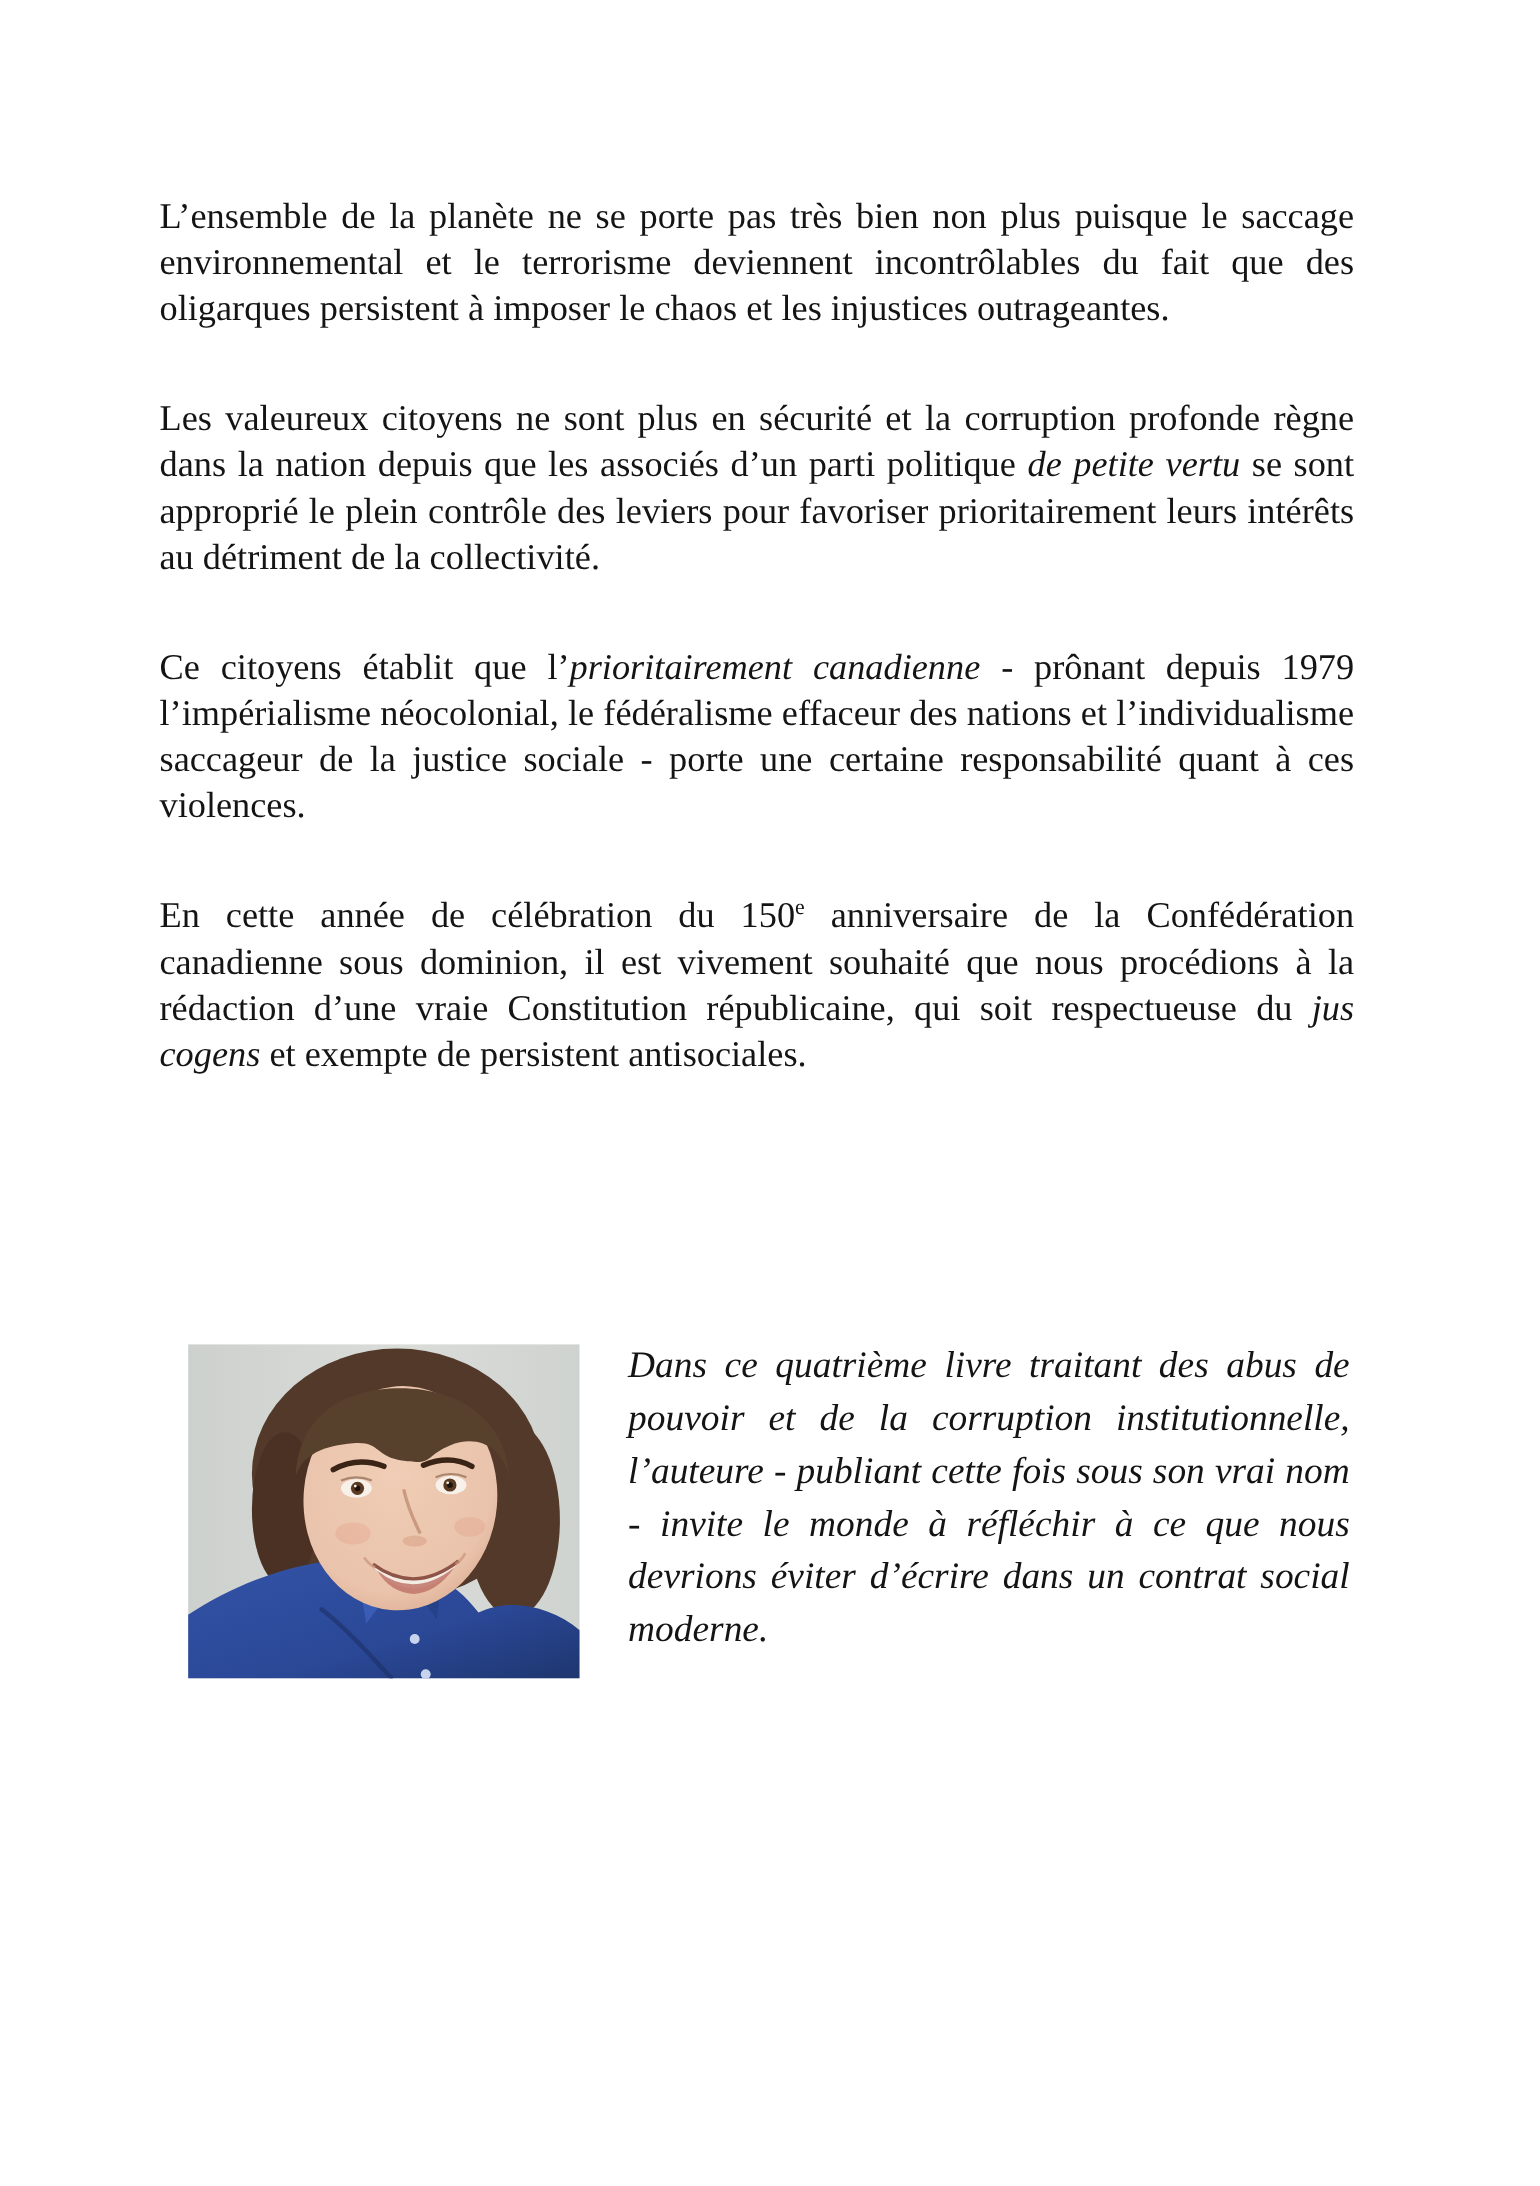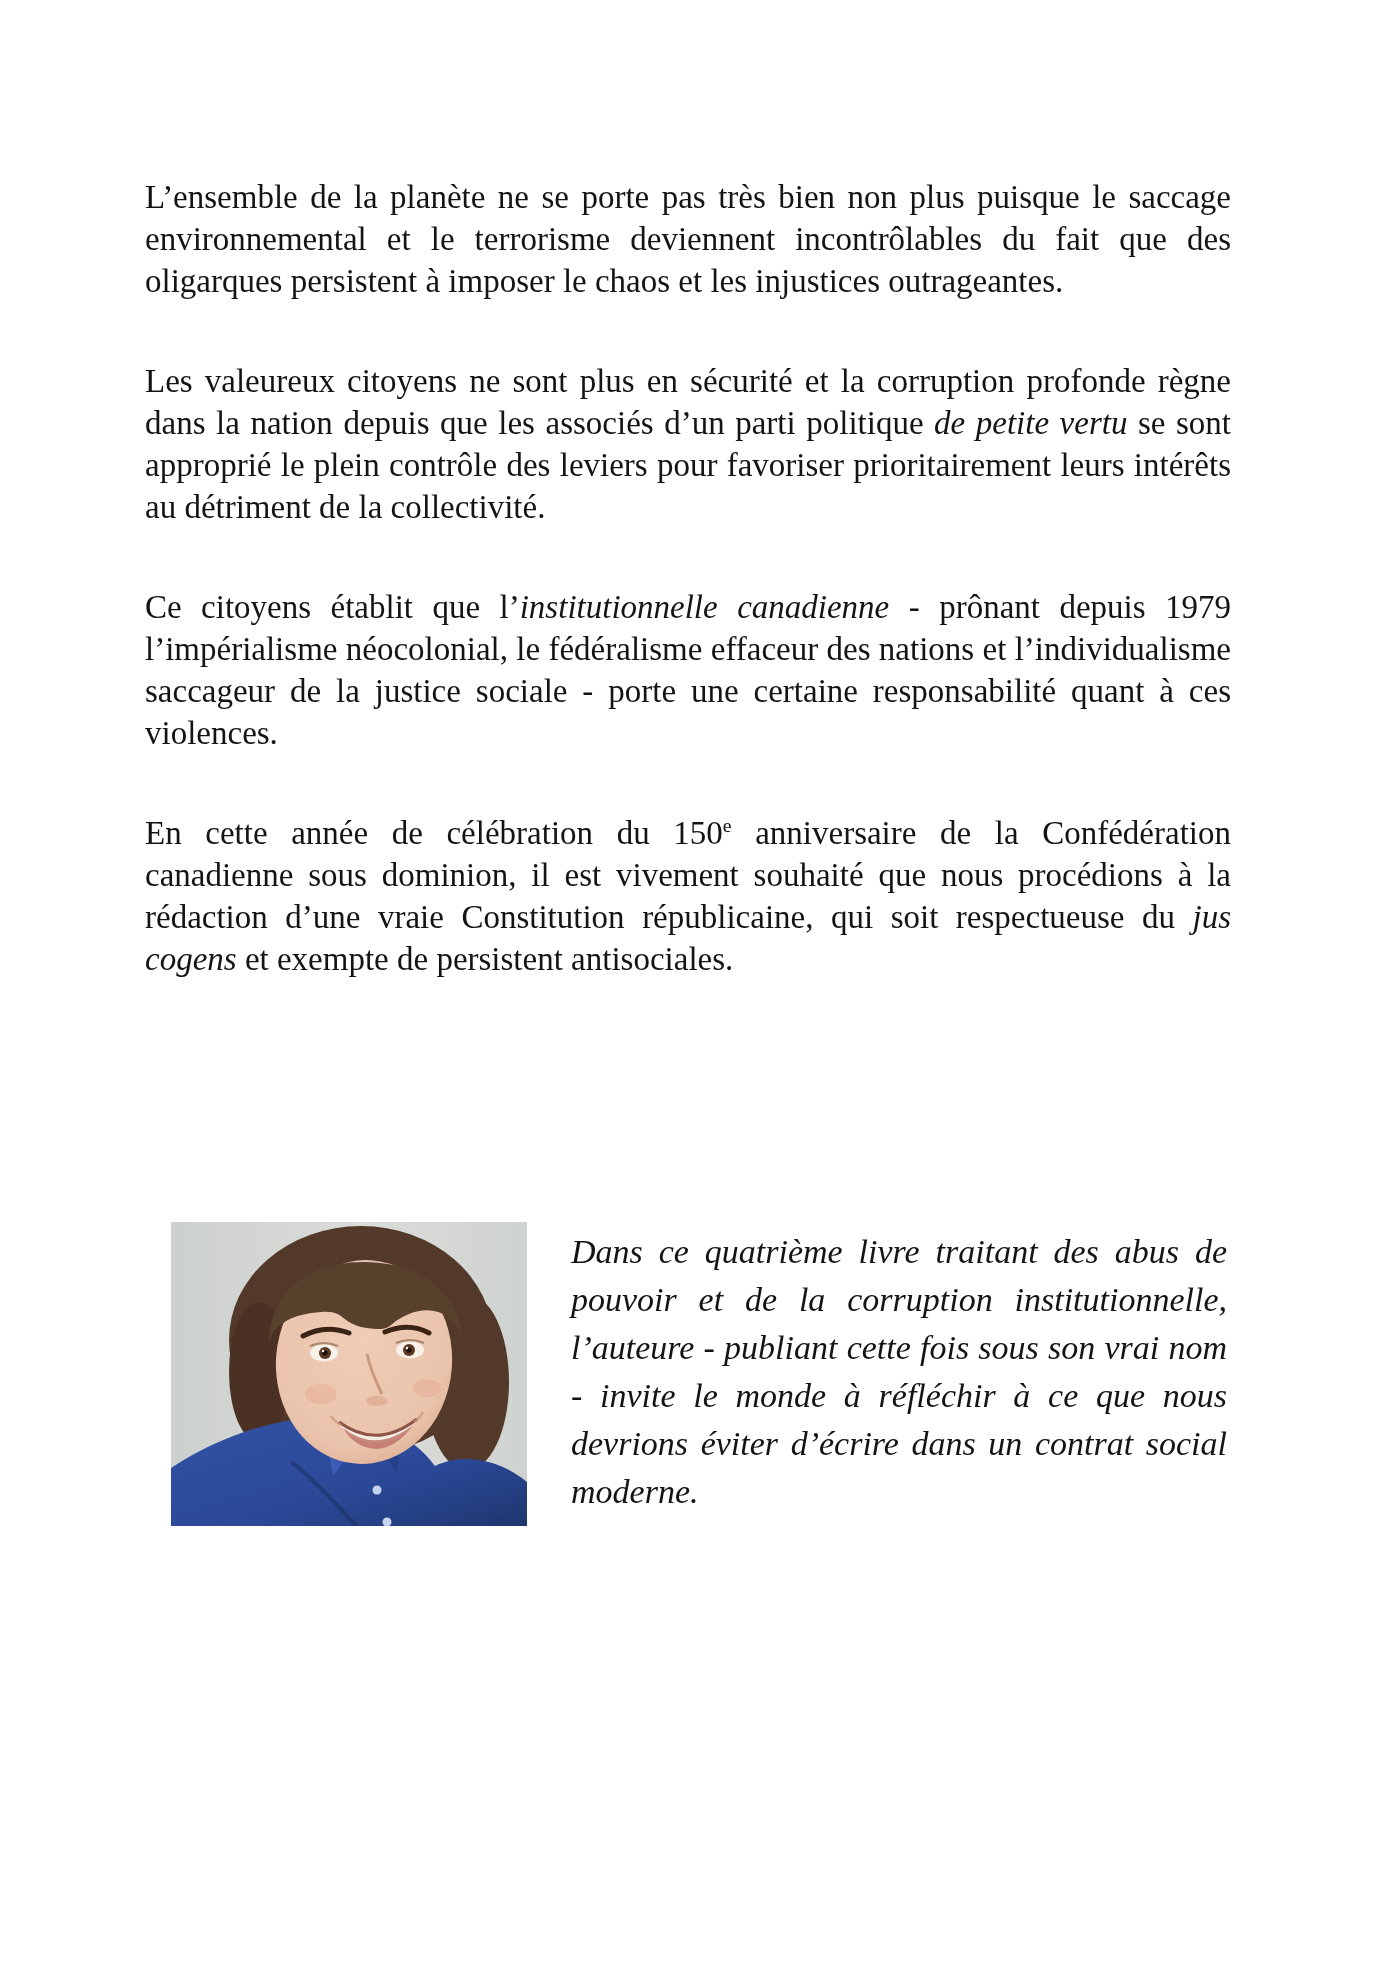--- a/index.html
+++ b/index.html
@@ -26,21 +26,21 @@
   }
   .it { font-style:italic; }
   sup { font-size:0.6em; line-height:0; vertical-align:super; }
   .author {
     position:absolute;
     left:171px;
     top:1222px;
     width:1056px;
     display:flex;
     gap:44px;
-    align-items:center;
+    align-items:flex-start;
   }
   .photo {
     flex:0 0 auto;
     width:356px;
     height:304px;
     display:block;
   }
   .caption {
     flex:1;
     font-style:italic;
@@ -51,21 +51,21 @@
   }
 </style>
 </head>
 <body>
 
 <div class="page">
 
   <div class="content">
     <p><span>L’ensemble de la planète ne se porte pas très bien non plus puisque le saccage environnemental et le terrorisme deviennent incontrôlables du fait que des oligarques persistent à imposer le chaos et les injustices outrageantes.</span></p>
     <p><span>Les valeureux citoyens ne sont plus en sécurité et la corruption profonde règne dans la nation depuis que les associés d’un parti politique </span><span class="it">de petite vertu</span><span> se sont approprié le plein contrôle des leviers pour favoriser prioritairement leurs intérêts au détriment de la collectivité.</span></p>
-    <p><span>Ce citoyens établit que l’</span><span class="it">institutionnelle canadienne</span><span> - prônant depuis 1979 l’impérialisme néocolonial, le fédéralisme effaceur des nations et l’individualisme saccageur de la justice sociale - porte une certaine responsabilité quant à ces violences.</span></p>
+    <p><span>Ce citoyens établit que l’</span><span class="it">prioritairement canadienne</span><span> - prônant depuis 1979 l’impérialisme néocolonial, le fédéralisme effaceur des nations et l’individualisme saccageur de la justice sociale - porte une certaine responsabilité quant à ces violences.</span></p>
     <p><span>En cette année de célébration du 150</span><sup>e</sup><span> anniversaire de la Confédération canadienne sous dominion, il est vivement souhaité que nous procédions à la rédaction d’une vraie Constitution républicaine, qui soit respectueuse du </span><span class="it">jus cogens</span><span> et exempte de persistent antisociales.</span></p>
   </div>
 
   <div class="author">
 
     <svg class="photo" viewBox="0 0 356 304" xmlns="http://www.w3.org/2000/svg" role="img">
       <defs>
         <linearGradient id="bgGrad" x1="0" y1="0" x2="1" y2="0">
           <stop offset="0" stop-color="#cdd1ce"></stop>
           <stop offset="0.55" stop-color="#dadcd8"></stop>

